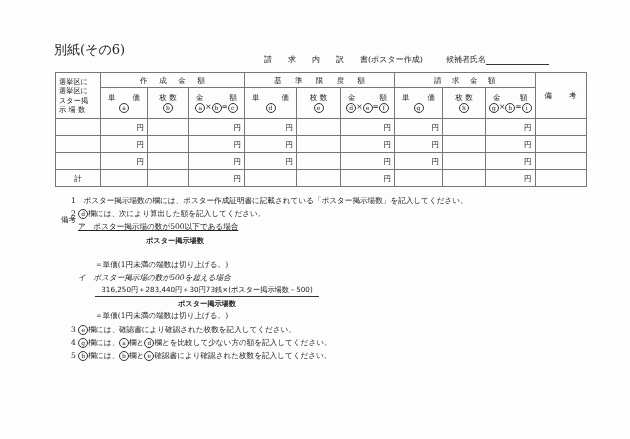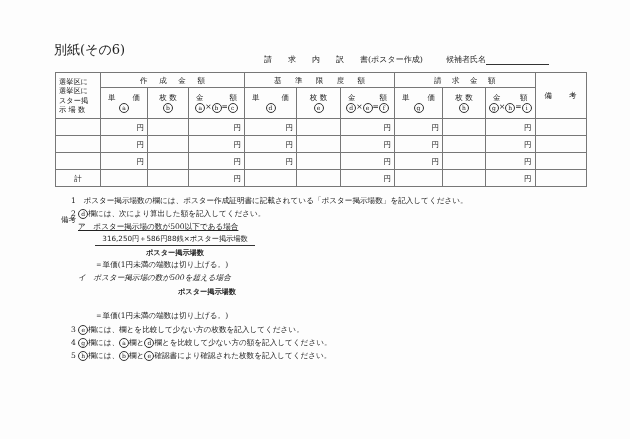--- a/index.html
+++ b/index.html
@@ -214,31 +214,31 @@
   </table>
 
 <div>
   <div class="note" style="left:61px;top:184px;margin-top:31px;">備考</div>
   <div class="note" style="left:71px;top:196px;">1　ポスター掲示場数の欄には、ポスター作成証明書に記載されている「ポスター掲示場数」を記入してください。</div>
   <div class="note" style="left:71px;top:209px;">
     <span>2</span>&nbsp;<span class="circ">d</span><span>欄には、次により算出した額を記入してください。</span>
   </div>
   <div class="note" style="left:78px;top:222px;text-decoration:underline;">ア　ポスター掲示場の数が500以下である場合</div>
   <div class="frac" style="left:95px;top:234px;width:160px;">
-    <div class="num">316,250円＋586円88銭×ポスター掲示場数</div>
     <div class="den">ポスター掲示場数</div>
   </div>
   <div class="note" style="left:95px;top:260px;">＝単価(1円未満の端数は切り上げる。)</div>
   <div class="note" style="left:78px;top:273px;font-style:italic;">イ　ポスター掲示場の数が500を超える場合</div>
   <div class="frac" style="left:95px;top:285px;width:224px;">
+    <div class="num">316,250円＋283,440円＋30円73銭×(ポスター掲示場数－500)</div>
     <div class="den">ポスター掲示場数</div>
   </div>
   <div class="note" style="left:95px;top:311px;">＝単価(1円未満の端数は切り上げる。)</div>
   <div class="note" style="left:71px;top:325px;">
-    <span>3</span>&nbsp;<span class="circ">e</span><span>欄には、欄とを比較して少ない方の枚数を記入してください。</span>
+    <span>3</span>&nbsp;<span class="circ">e</span><span>欄には、確認書により確認された枚数を記入してください。</span>
   </div>
   <div class="note" style="left:71px;top:338px;">
     <span>4</span>&nbsp;<span class="circ">g</span><span>欄には、</span><span class="circ">a</span><span>欄と</span><span class="circ">d</span><span>欄とを比較して少ない方の額を記入してください。</span>
   </div>
   <div class="note" style="left:71px;top:351px;">
     <span>5</span>&nbsp;<span class="circ">h</span><span>欄には、</span><span class="circ">b</span><span>欄と</span><span class="circ">e</span><span>確認書により確認された枚数を記入してください。</span>
   </div>
 </div>
 
 </body></html>

